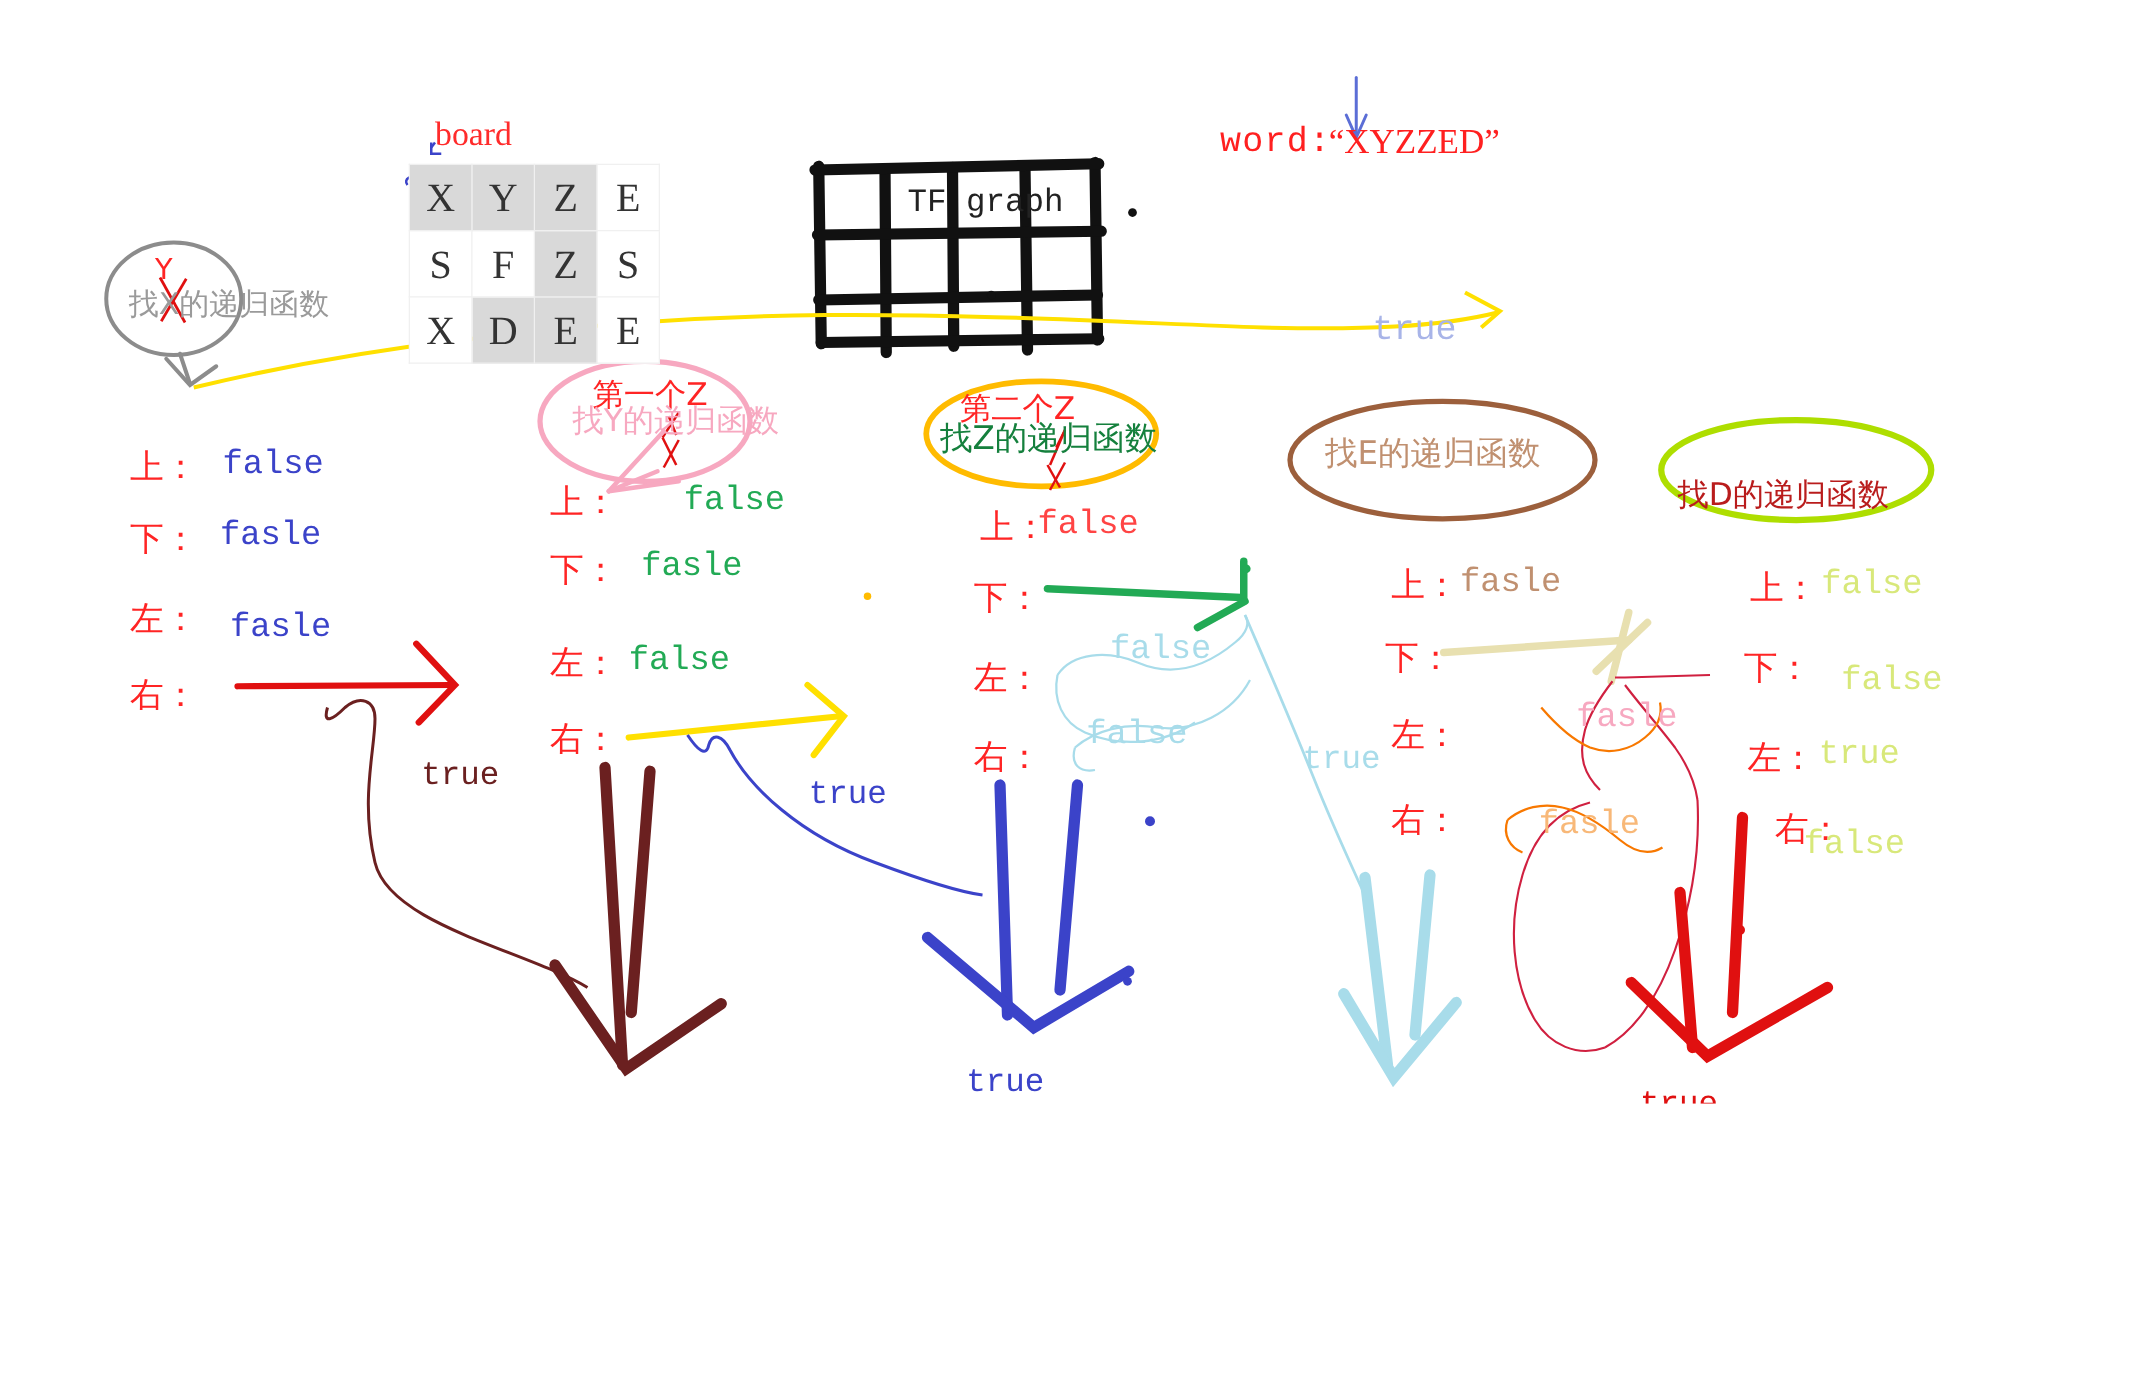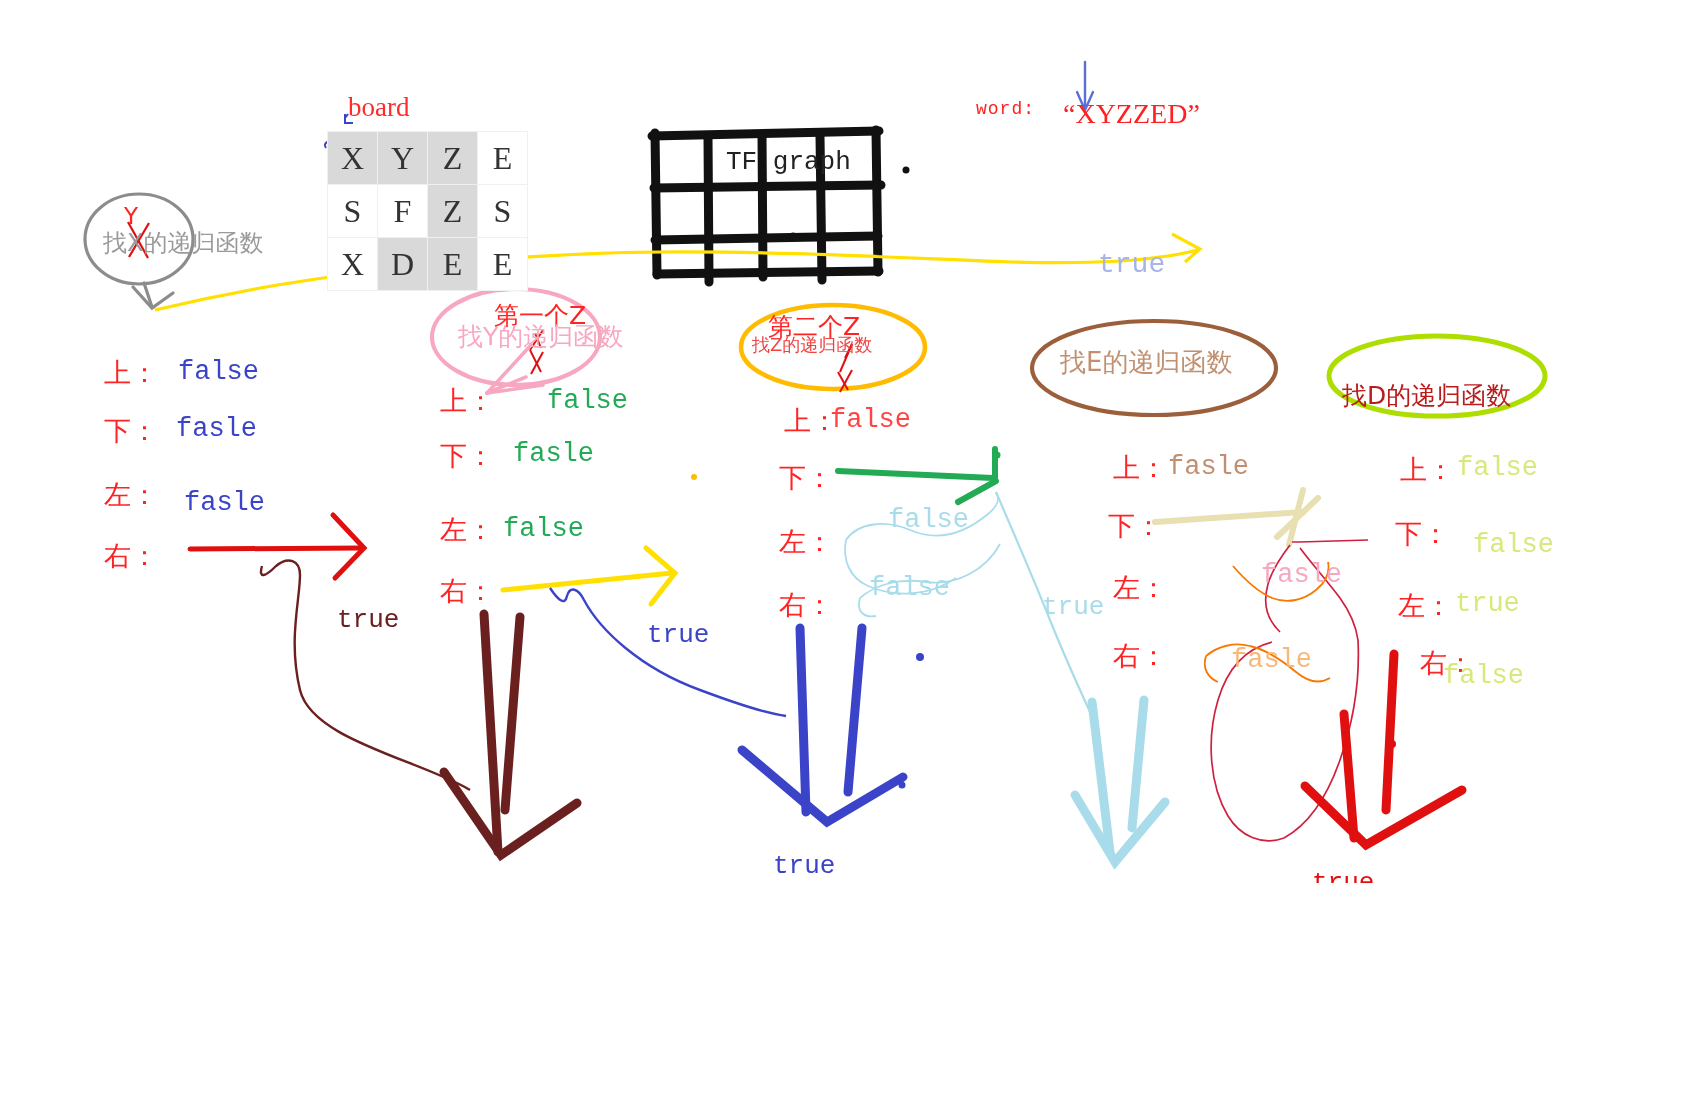--- a/index.html
+++ b/index.html
@@ -50,21 +50,21 @@
   }
   .label-tfgraph {
     left: 726px; top: 99px;
     font-size: 26px;
     color: #222222;
     font-family: "Liberation Mono", "DejaVu Sans Mono", monospace;
     margin-top: 48px;
   }
   .label-word {
     left: 976px; top: 99px;
-    font-size: 18px;
+    font-size: 28px;
     color: #ff2020;
     font-family: "Liberation Mono", "DejaVu Sans Mono", monospace;
     letter-spacing: 1px;
   }
   .label-wordval {
     left: 1063px; top: 98px;
     font-size: 28px;
     color: #ff2020;
     font-family: "Liberation Serif", "DejaVu Serif", serif;
   }
@@ -306,38 +306,38 @@
   <div class="abs dir-key" style="left:104px; top:413px;">下：</div>
   <div class="abs dir-val" style="left:176px; top:414px; color:#3b43c9;">fasle</div>
 
   <div class="abs dir-key" style="left:104px; top:477px;">左：</div>
   <div class="abs dir-val" style="left:184px; top:488px; color:#3b43c9;">fasle</div>
 
   <div class="abs dir-key" style="left:104px; top:538px;">右：</div>
 
   <div class="abs res-true" style="left:337px; top:605px; color:#6b2020;">true</div>
 
-  <div class="abs grp-title" style="left:474px; top:299px; font-size:25px; color:#ff2424;margin-left:20px;">第一个Z</div>
+  <div class="abs grp-title" style="left:474px; top:299px; font-size:25px; color:#ff2424;">第一个Z</div>
   <div class="abs grp-sub" style="left:458px; top:320px; font-size:25px; color:#f7a8c0;">找Y的递归函数</div>
 
   <div class="abs dir-key" style="left:440px; top:383px;">上：</div>
   <div class="abs dir-val" style="left:547px; top:386px; color:#22aa55;">false</div>
 
   <div class="abs dir-key" style="left:440px; top:438px;">下：</div>
   <div class="abs dir-val" style="left:513px; top:439px; color:#22aa55;">fasle</div>
 
   <div class="abs dir-key" style="left:440px; top:512px;">左：</div>
   <div class="abs dir-val" style="left:503px; top:514px; color:#22aa55;">false</div>
 
   <div class="abs dir-key" style="left:440px; top:573px;">右：</div>
 
   <div class="abs res-true" style="left:647px; top:620px; color:#3b43c9;">true</div>
 
   <div class="abs grp-title" style="left:768px; top:310px; font-size:25px; color:#ff2424;">第二个Z</div>
-  <div class="abs grp-sub" style="left:752px; top:333px; font-size:18px; color:#ef4444;">找Z的递归函数</div>
+  <div class="abs grp-sub" style="left:752px; top:333px; font-size:26px; color:#15803d;">找Z的递归函数</div>
 
   <div class="abs dir-key" style="left:784px; top:403px;">上：</div>
   <div class="abs dir-val" style="left:830px; top:405px; color:#ff4444;">false</div>
 
   <div class="abs dir-key" style="left:779px; top:460px;">下：</div>
   <div class="abs dir-val" style="left:888px; top:505px; color:#a8dcea;">false</div>
 
   <div class="abs dir-key" style="left:779px; top:524px;">左：</div>
   <div class="abs dir-val" style="left:869px; top:573px; color:#a8dcea;">false</div>
 

